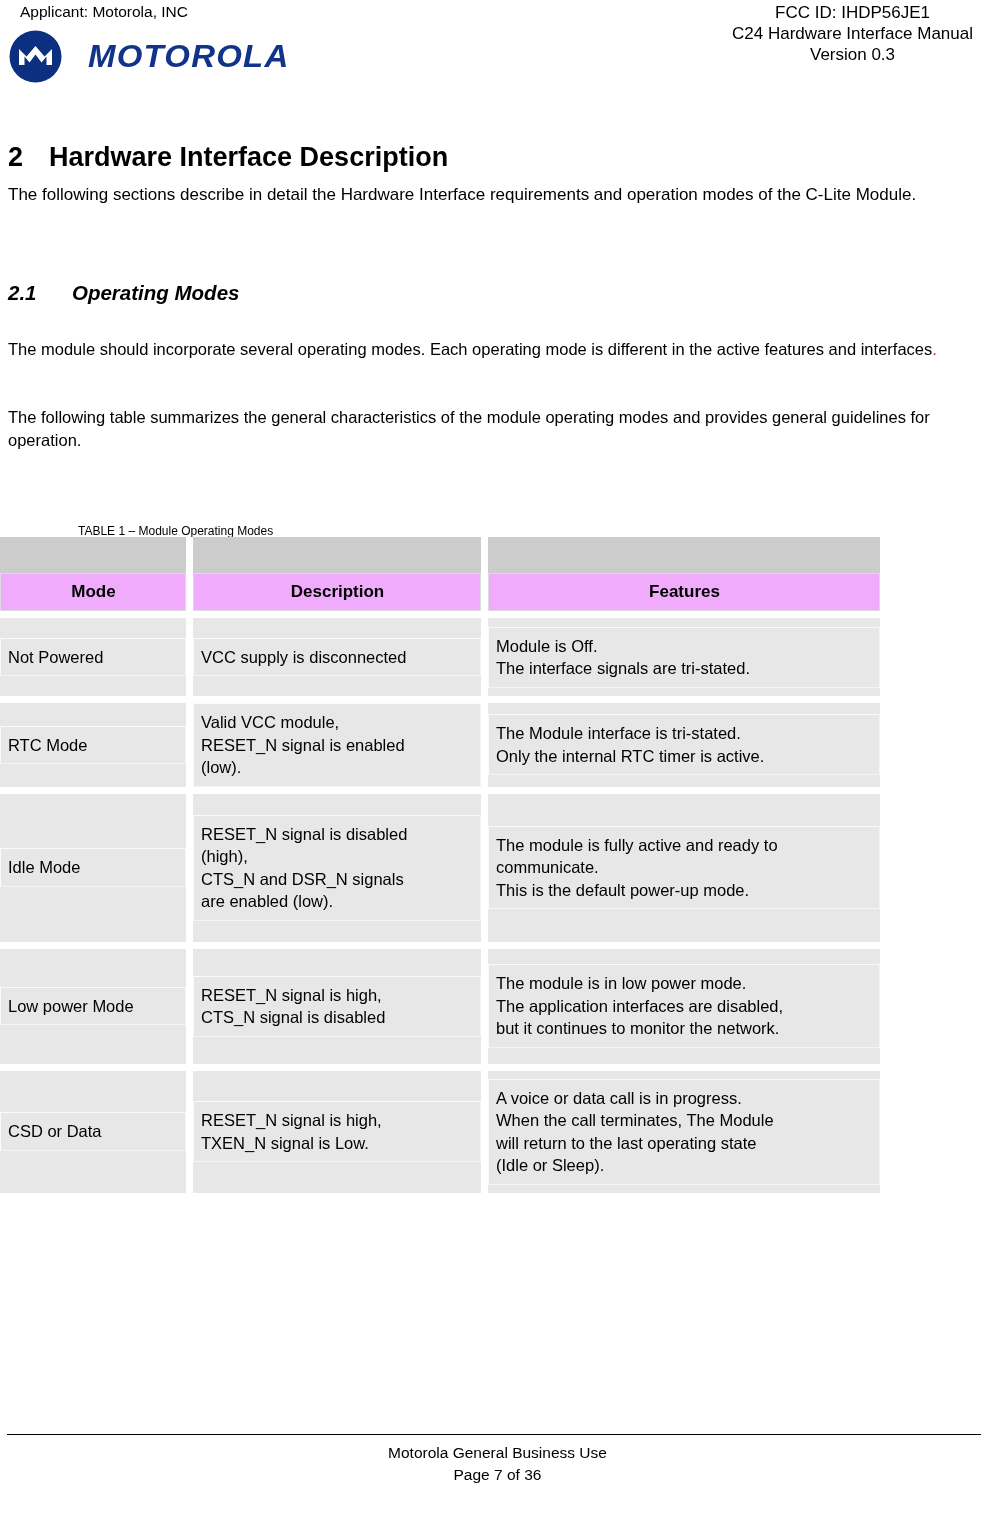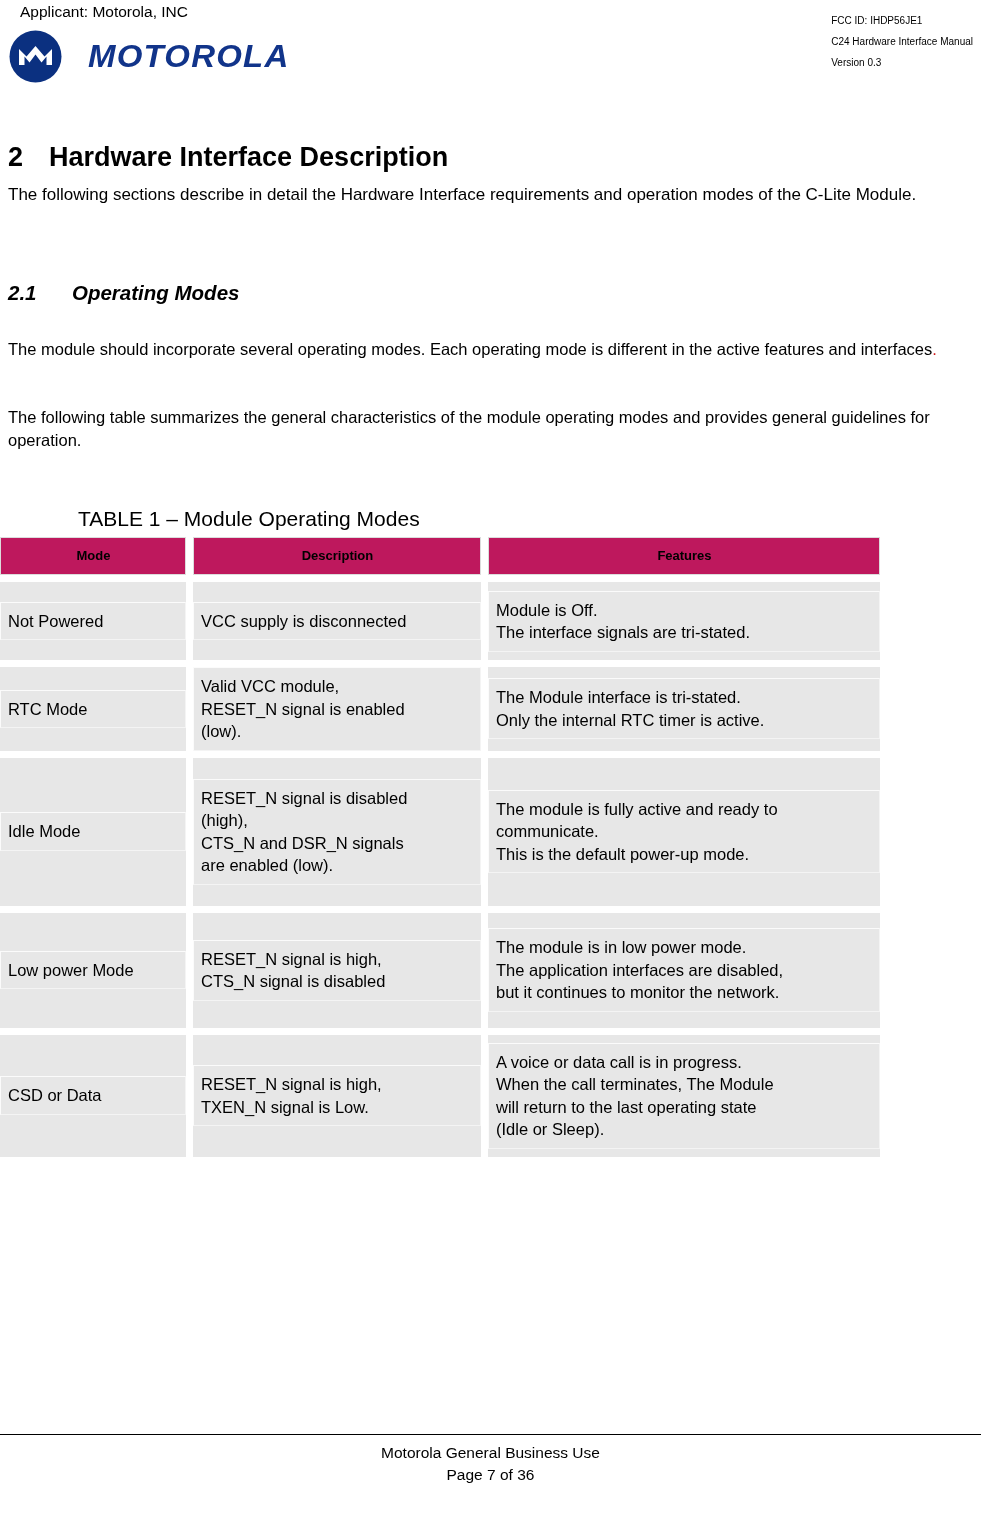--- a/index.html
+++ b/index.html
@@ -30,24 +30,23 @@
     left: 20px;
     top: 2px;
     font-size: 15.5px;
     line-height: 19px;
     white-space: nowrap;
   }
   .hdr-right {
     position: absolute;
     right: 8px;
     top: 2px;
-    text-align: left;
-    font-size: 10px;
+    text-align: center;
+    font-size: 17px;
     line-height: 21px;
-    margin-top: 8px;
   }
   .hdr-right div { white-space: nowrap; }
 
   
   .logo-block {
     position: absolute;
     left: 8px;
     top: 27px;
     height: 58px;
     display: flex;
@@ -122,22 +121,22 @@
     top: 406px;
     width: 955px;
     font-size: 16.5px;
     line-height: 23px;
   }
   .red-mark { color: #d01818; }
 
   .table-caption {
     position: absolute;
     left: 78px;
-    top: 508px;
-    font-size: 21px;
+    top: 520px;
+    font-size: 12px;
     line-height: 22px;
     white-space: nowrap;
   }
 
   
   .op-table {
     position: absolute;
     left: 0px;
     top: 537px;
     width: 866px;
@@ -159,41 +158,42 @@
     border: 1px solid #f4f4f4;
     border-top-color: #fbfbfb;
     border-left-color: #fbfbfb;
     box-sizing: border-box;
     font-size: 16.5px;
     line-height: 22.5px;
     padding: 7px 6px 7px 7px;
     min-height: 22px;
   }
   thead .cellbox {
-    background: #be185d;
+    background: #f0abfc;
     border: 1px solid #dcdcdc;
-    font-size: 13px;
+    font-size: 17px;
     line-height: 22px;
+    margin-top: 36px;
   }
   thead th { background: #cccccc; }
   
   .op-table th.gap, .op-table td.gap { width: 7px; background: #ffffff; }
   .op-table tr.rowgap td { height: 7px; background: #ffffff; padding: 0; }
 
   td.cell-mode { background: #e7e7e7; }
   td.cell-desc { background: #e7e7e7; margin-top: 20px; }
   td.cell-feat { background: #e7e7e7; }
   th.cell-mode, th.cell-desc, th.cell-feat { background: #cccccc; }
 
   .tline { display: block; }
 
   
   .page-footer {
     position: absolute;
-    left: 0;
+    left: 7px;
     bottom: 0;
     width: 961px;
     height: 90px;
   }
   .footer-rule {
     position: absolute;
     left: 0;
     top: 6px;
     width: 981px;
     border-top: 1.6px solid #000000;

